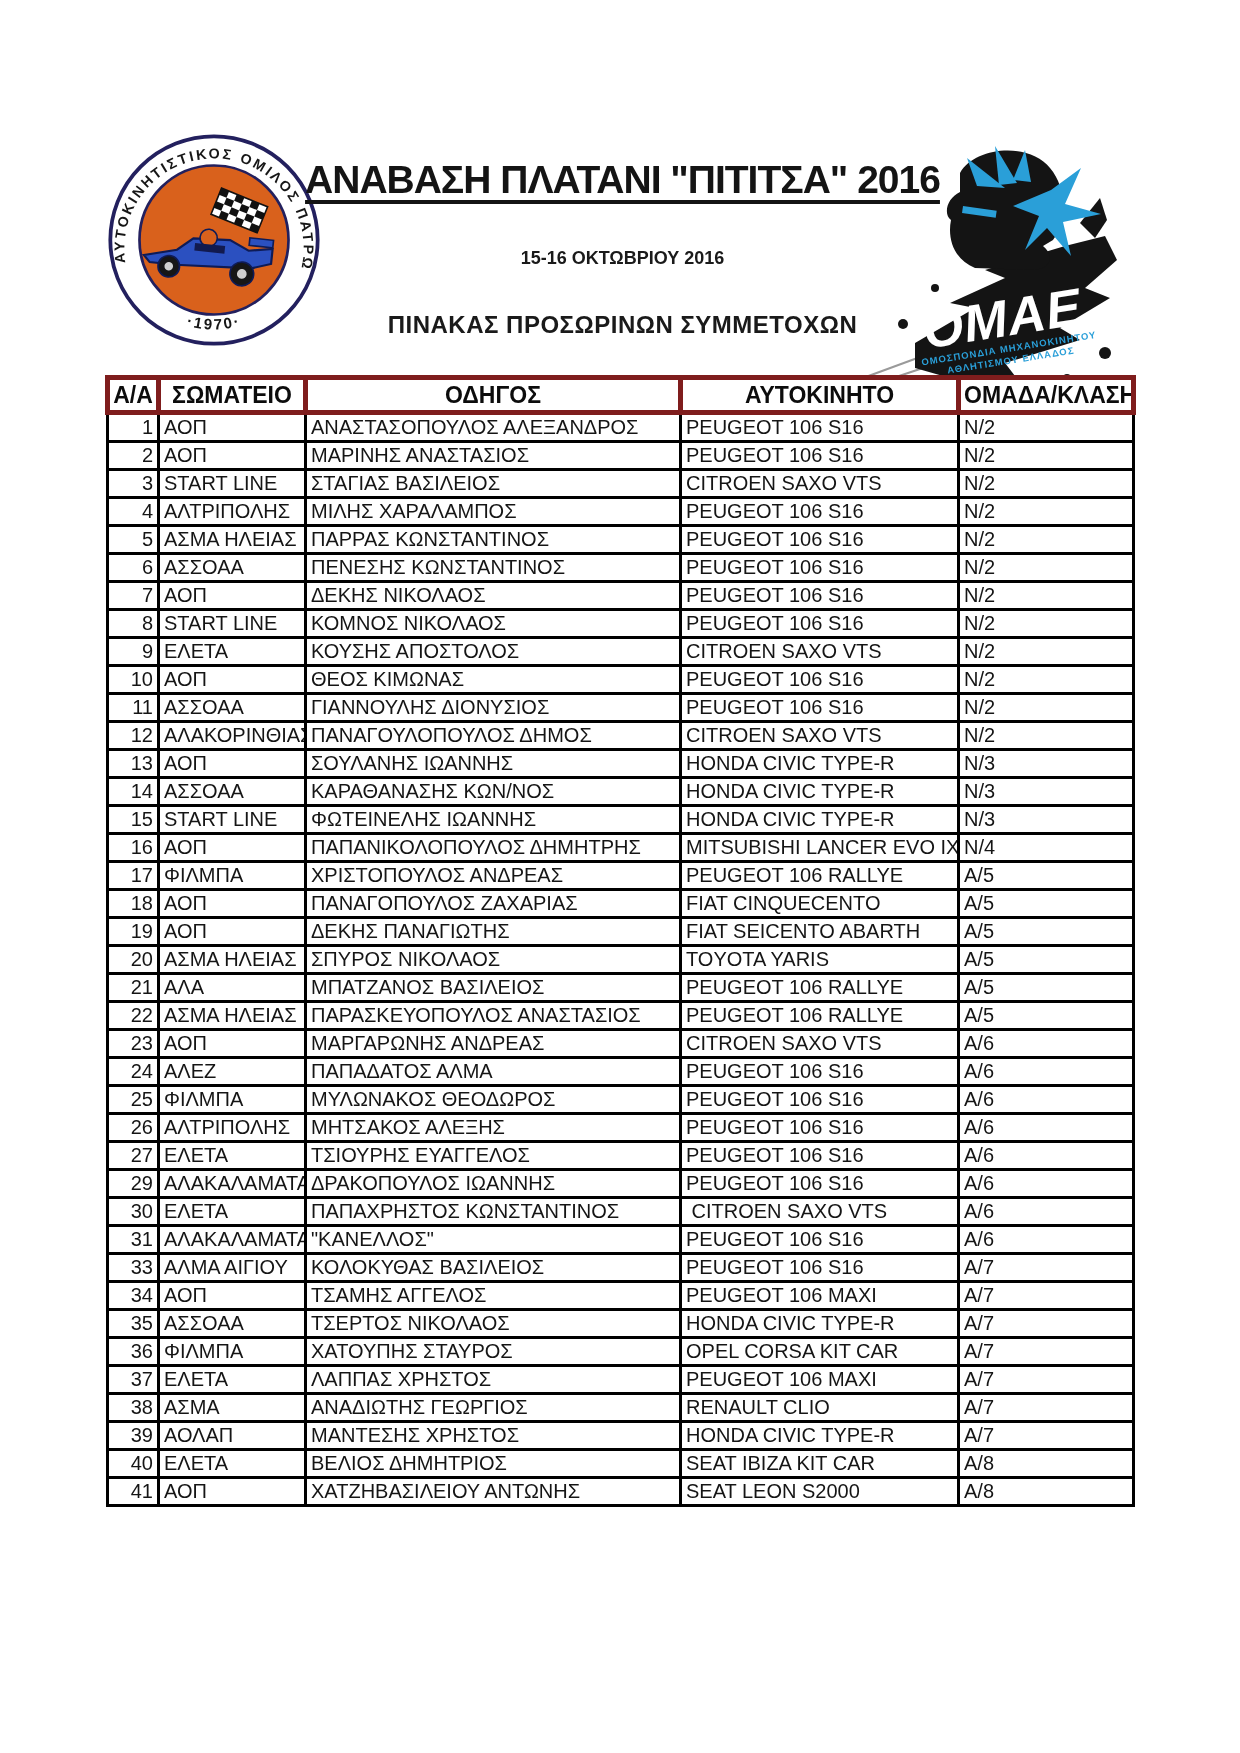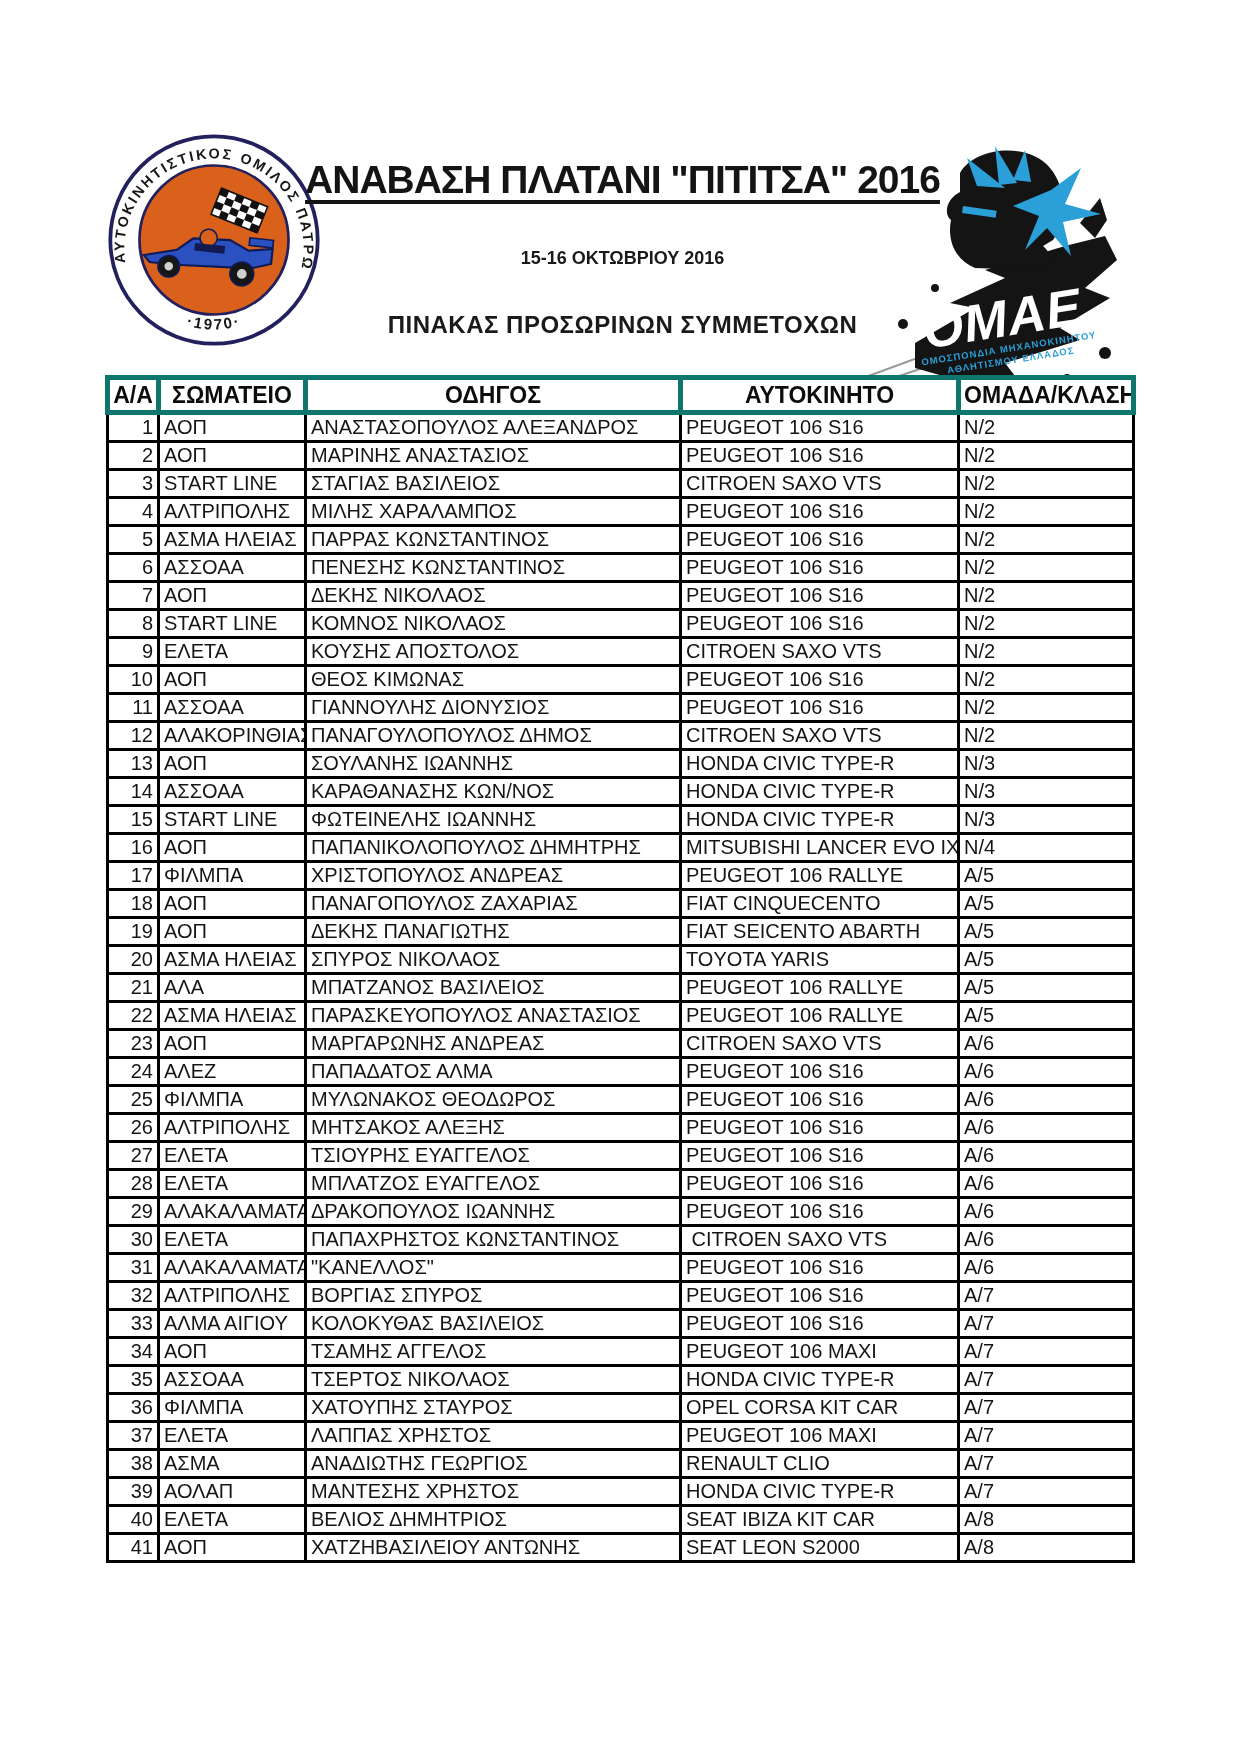--- a/index.html
+++ b/index.html
@@ -22,21 +22,21 @@
   
   .club-logo{position:absolute;left:106px;top:131px;width:216px;height:218px;}
   .omae-logo{position:absolute;left:855px;top:128px;width:290px;height:305px;}
 
   
   table.entries{
     position:absolute;left:105px;top:375px;width:1026px;
     border-collapse:collapse;table-layout:fixed;background:#fff;
   }
   table.entries th{
-    border:5px solid #0f766e;height:30px;padding:0 3px;
+    border:5px solid #7f1d1d;height:30px;padding:0 3px;
     font-size:23px;font-weight:bold;text-align:center;
     white-space:nowrap;overflow:hidden;color:#0c0c0c;
   }
   table.entries td{
     border:3px solid #000;height:25px;line-height:25px;padding:0 4px;
     font-size:20px;white-space:pre;overflow:hidden;color:#151515;
     background:#fff;
   }
   td.col-num{
     text-align:right;padding-right:6px;
@@ -335,53 +335,39 @@
           <td class="col-class">A/6</td>
         </tr>
         <tr>
           <td class="col-num">27</td>
           <td class="col-club">ΕΛΕΤΑ</td>
           <td class="col-driver">ΤΣΙΟΥΡΗΣ ΕΥΑΓΓΕΛΟΣ</td>
           <td class="col-car">PEUGEOT 106 S16</td>
           <td class="col-class">A/6</td>
         </tr>
         <tr>
-          <td class="col-num">28</td>
-          <td class="col-club">ΕΛΕΤΑ</td>
-          <td class="col-driver">ΜΠΛΑΤΖΟΣ ΕΥΑΓΓΕΛΟΣ</td>
-          <td class="col-car">PEUGEOT 106 S16</td>
-          <td class="col-class">A/6</td>
-        </tr>
-        <tr>
           <td class="col-num">29</td>
           <td class="col-club">ΑΛΑΚΑΛΑΜΑΤΑΣ</td>
           <td class="col-driver">ΔΡΑΚΟΠΟΥΛΟΣ ΙΩΑΝΝΗΣ</td>
           <td class="col-car">PEUGEOT 106 S16</td>
           <td class="col-class">A/6</td>
         </tr>
         <tr>
           <td class="col-num">30</td>
           <td class="col-club">ΕΛΕΤΑ</td>
           <td class="col-driver">ΠΑΠΑΧΡΗΣΤΟΣ ΚΩΝΣΤΑΝΤΙΝΟΣ</td>
           <td class="col-car"> CITROEN SAXO VTS</td>
           <td class="col-class">A/6</td>
         </tr>
         <tr>
           <td class="col-num">31</td>
           <td class="col-club">ΑΛΑΚΑΛΑΜΑΤΑΣ</td>
           <td class="col-driver">"ΚΑΝΕΛΛΟΣ"</td>
           <td class="col-car">PEUGEOT 106 S16</td>
           <td class="col-class">A/6</td>
-        </tr>
-        <tr>
-          <td class="col-num">32</td>
-          <td class="col-club">ΑΛΤΡΙΠΟΛΗΣ</td>
-          <td class="col-driver">ΒΟΡΓΙΑΣ ΣΠΥΡΟΣ</td>
-          <td class="col-car">PEUGEOT 106 S16</td>
-          <td class="col-class">A/7</td>
         </tr>
         <tr>
           <td class="col-num">33</td>
           <td class="col-club">ΑΛΜΑ ΑΙΓΙΟΥ</td>
           <td class="col-driver">ΚΟΛΟΚΥΘΑΣ ΒΑΣΙΛΕΙΟΣ</td>
           <td class="col-car">PEUGEOT 106 S16</td>
           <td class="col-class">A/7</td>
         </tr>
         <tr>
           <td class="col-num">34</td>

